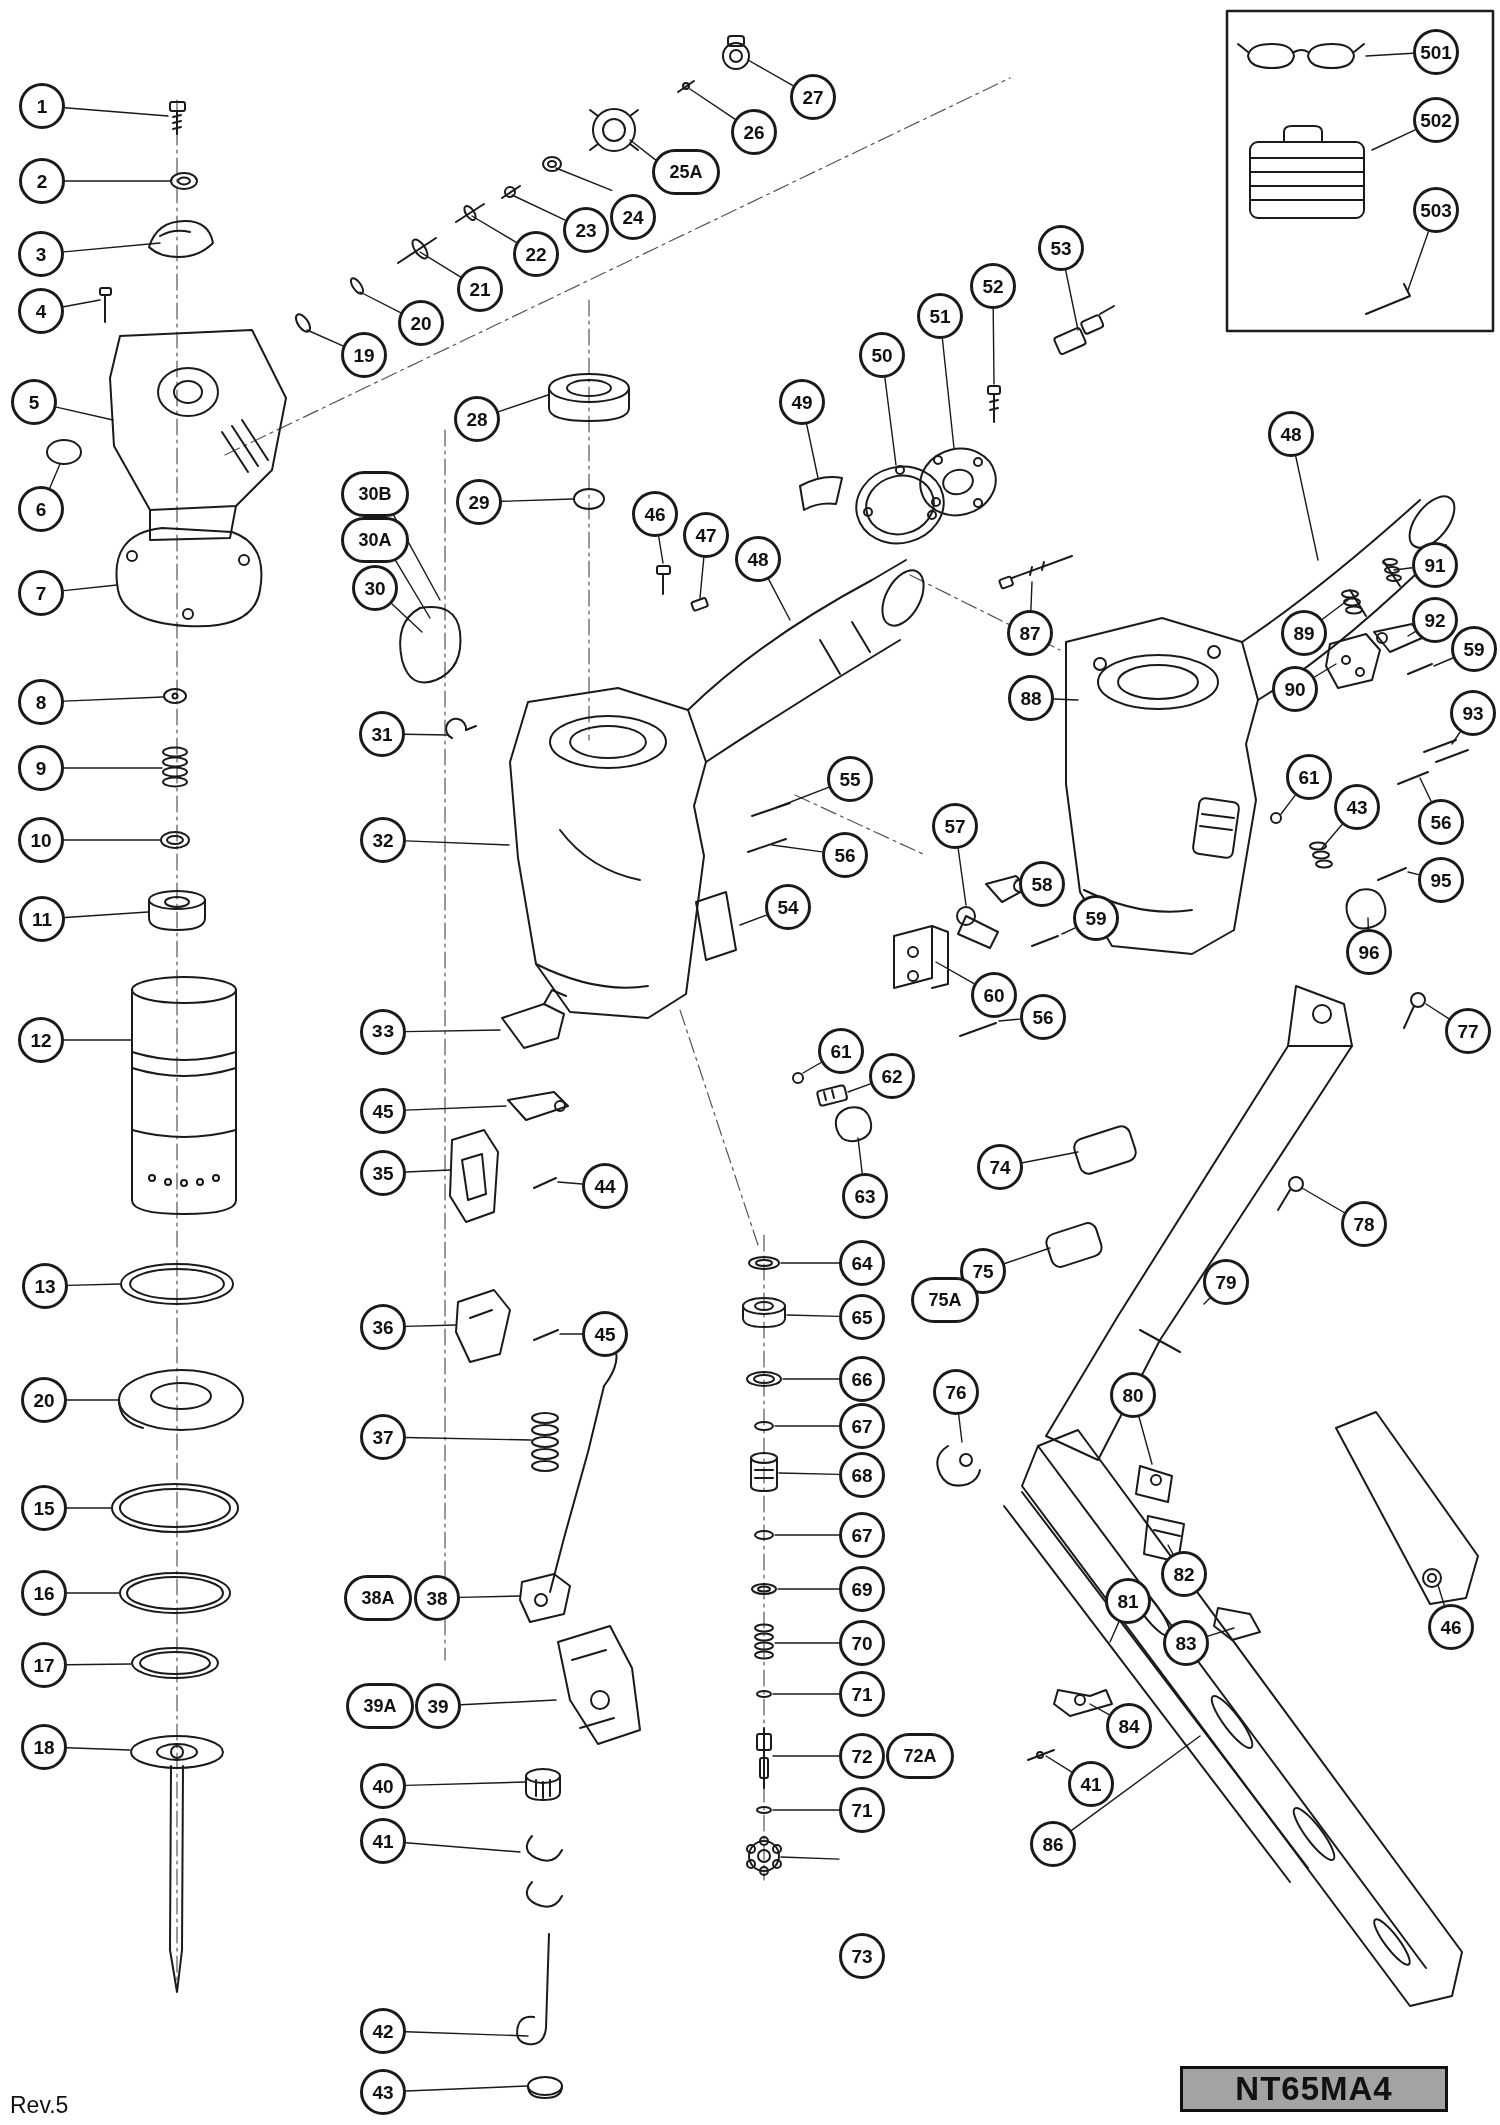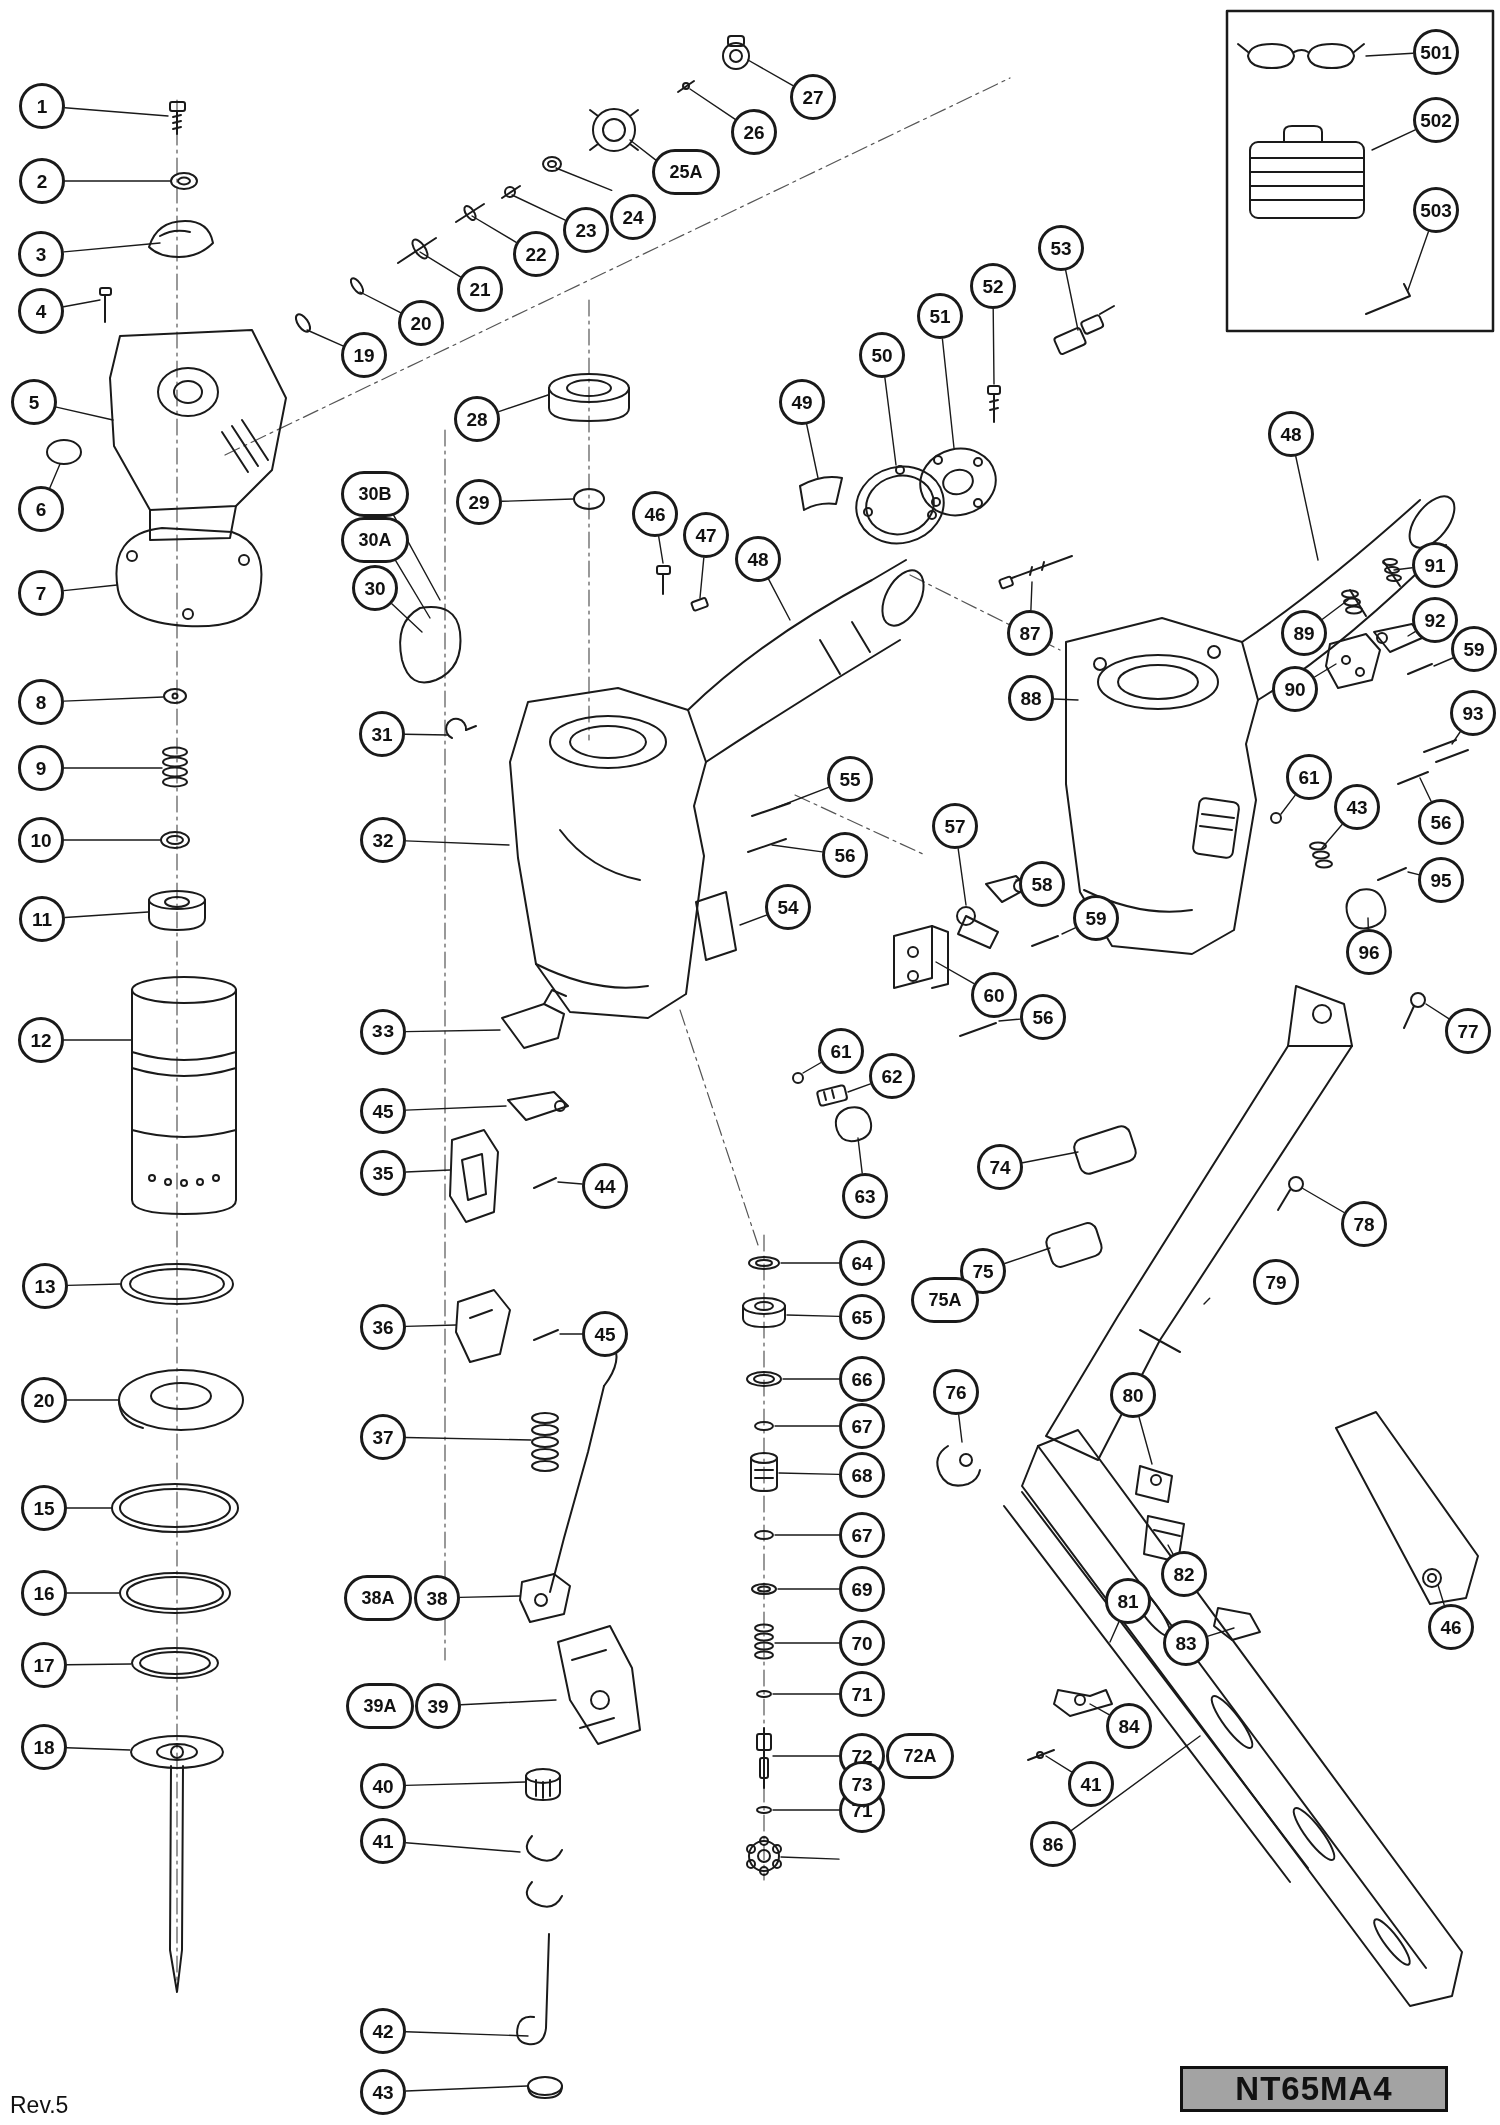--- a/index.html
+++ b/index.html
@@ -739,42 +739,42 @@
       <div class="balloon" style="left: 862px; top: 1379px;">66</div>
       <div class="balloon" style="left: 862px; top: 1426px;">67</div>
       <div class="balloon" style="left: 862px; top: 1475px;">68</div>
       <div class="balloon" style="left: 862px; top: 1535px;">67</div>
       <div class="balloon" style="left: 862px; top: 1589px;">69</div>
       <div class="balloon" style="left: 862px; top: 1643px;">70</div>
       <div class="balloon" style="left: 862px; top: 1694px;">71</div>
       <div class="balloon" style="left: 862px; top: 1756px;">72</div>
       <div class="balloon wide" style="left: 920px; top: 1756px;">72A</div>
       <div class="balloon" style="left: 862px; top: 1810px;">71</div>
-      <div class="balloon" style="left: 862px; top: 1784px;">73</div>
+      <div class="balloon" style="left: 862px; top: 1956px;">73</div>
       <div class="balloon" style="left: 1291px; top: 434px;">48</div>
       <div class="balloon" style="left: 1030px; top: 633px;">87</div>
       <div class="balloon" style="left: 1031px; top: 698px;">88</div>
       <div class="balloon" style="left: 1304px; top: 633px;">89</div>
       <div class="balloon" style="left: 1295px; top: 689px;">90</div>
       <div class="balloon" style="left: 1435px; top: 565px;">91</div>
       <div class="balloon" style="left: 1435px; top: 620px;">92</div>
       <div class="balloon" style="left: 1474px; top: 649px;">59</div>
       <div class="balloon" style="left: 1473px; top: 713px;">93</div>
       <div class="balloon" style="left: 1309px; top: 777px;">61</div>
       <div class="balloon" style="left: 1357px; top: 807px;">43</div>
       <div class="balloon" style="left: 1441px; top: 822px;">56</div>
       <div class="balloon" style="left: 1441px; top: 880px;">95</div>
       <div class="balloon" style="left: 1369px; top: 952px;">96</div>
       <div class="balloon" style="left: 1468px; top: 1031px;">77</div>
       <div class="balloon" style="left: 1000px; top: 1167px;">74</div>
       <div class="balloon" style="left: 983px; top: 1271px;">75</div>
       <div class="balloon wide" style="left: 945px; top: 1300px;">75A</div>
       <div class="balloon" style="left: 956px; top: 1392px;">76</div>
       <div class="balloon" style="left: 1364px; top: 1224px;">78</div>
-      <div class="balloon" style="left: 1276px; top: 1282px;">79</div>
+      <div class="balloon" style="left: 1226px; top: 1282px;">79</div>
       <div class="balloon" style="left: 1133px; top: 1395px;">80</div>
       <div class="balloon" style="left: 1128px; top: 1601px;">81</div>
       <div class="balloon" style="left: 1184px; top: 1574px;">82</div>
       <div class="balloon" style="left: 1186px; top: 1643px;">83</div>
       <div class="balloon" style="left: 1129px; top: 1726px;">84</div>
       <div class="balloon" style="left: 1091px; top: 1784px;">41</div>
       <div class="balloon" style="left: 1053px; top: 1844px;">86</div>
       <div class="balloon" style="left: 1451px; top: 1627px;">46</div>
       <div class="balloon" style="left: 1436px; top: 52px;">501</div>
       <div class="balloon" style="left: 1436px; top: 120px;">502</div>

